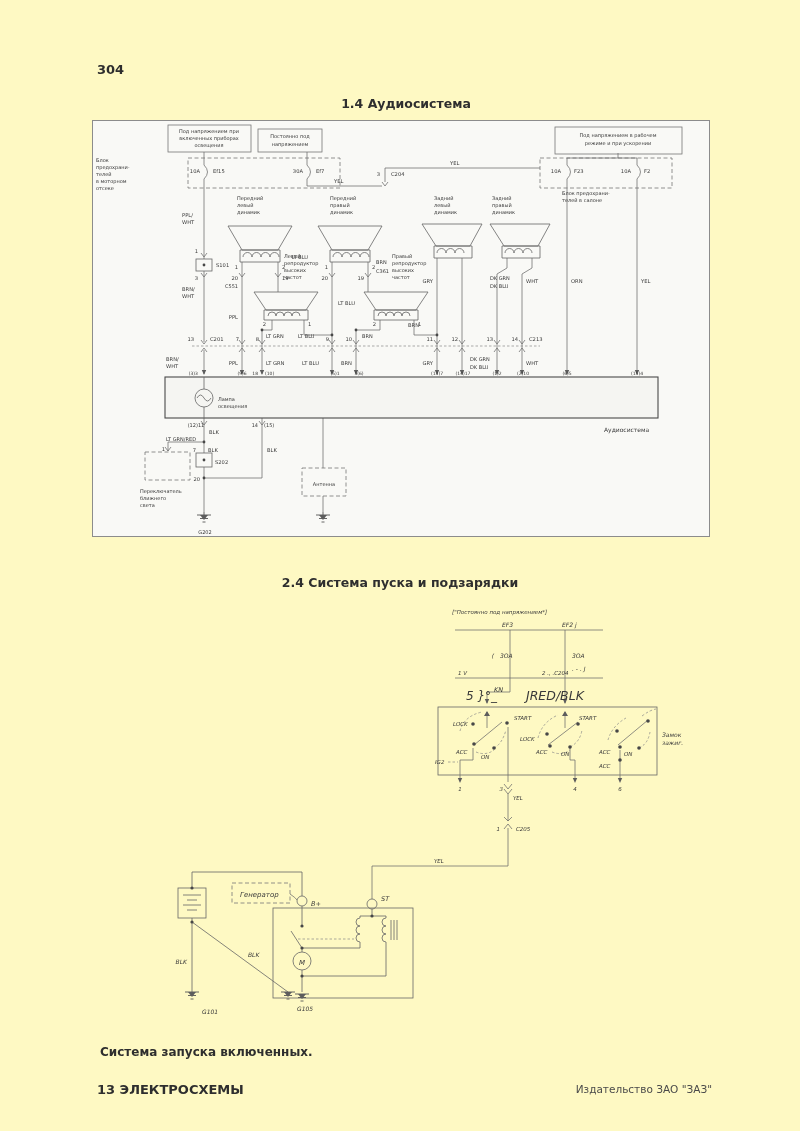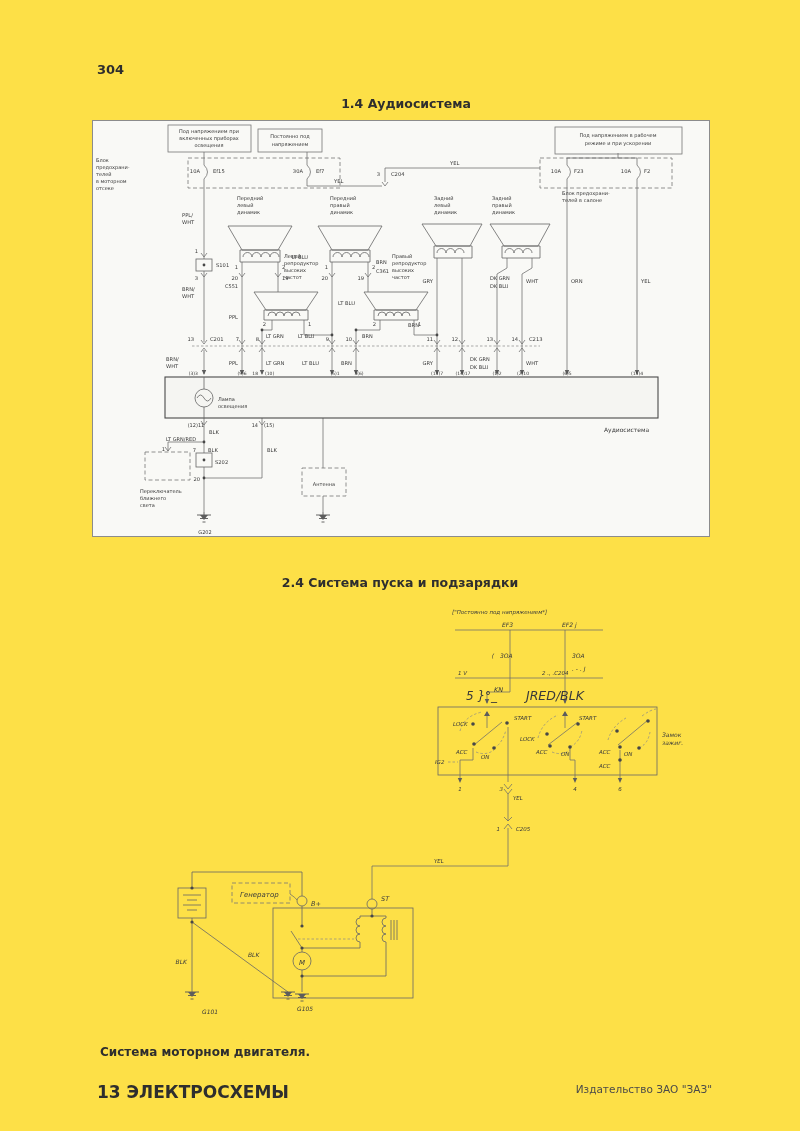--- a/index.html
+++ b/index.html
@@ -1,25 +1,25 @@
 <!DOCTYPE html>
 <html><head>
 <meta charset="utf-8">
 <style>
   html,body{margin:0;padding:0;background:#ffffff;}
-  .page{position:relative;width:800px;height:1131px;background:#fde047;font-family:"DejaVu Sans",sans-serif;color:#2e2e2e;overflow:hidden;}
+  .page{position:relative;width:800px;height:1131px;background:#fef9c3;font-family:"DejaVu Sans",sans-serif;color:#2e2e2e;overflow:hidden;}
   .pagenum{position:absolute;left:97px;top:62px;font-size:13px;font-weight:bold;}
   .brand{position:absolute;left:0;right:0;top:62px;text-align:center;font-size:13.5px;font-weight:bold;letter-spacing:.5px;}
   .title14{position:absolute;left:12px;right:0;top:96px;text-align:center;font-size:12.5px;font-weight:bold;}
   .svgwrap1{position:absolute;left:92px;top:120px;}
   .caption1{position:absolute;left:107px;top:543px;font-size:12.5px;font-weight:bold;}
   .title15{position:absolute;left:0;right:0;top:575px;text-align:center;font-size:12.5px;font-weight:bold;}
   .svgwrap2{position:absolute;left:90px;top:600px;font-style:italic;}
   .caption2{position:absolute;left:100px;top:1045px;font-size:12px;font-weight:bold;}
-  .footl{position:absolute;left:97px;top:1082px;font-size:17px;font-weight:bold;}
+  .footl{position:absolute;left:97px;top:1082px;font-size:13px;font-weight:bold;}
   .footr{position:absolute;right:88px;top:1083px;font-size:10.5px;color:#4a4a4a;}
   svg text{fill:#3a3a3a;font-family:"DejaVu Sans",sans-serif;}
   .wire{stroke:#6b6b6b;stroke-width:.75;fill:none;}
   .wire2{stroke:#666;stroke-width:.8;fill:none;}
   .boxln{stroke:#777;stroke-width:.8;fill:none;}
   .dashln{stroke:#777;stroke-width:.8;fill:none;stroke-dasharray:4 2.5;}
   .dashth{stroke:#888;stroke-width:.7;fill:none;stroke-dasharray:2.5 2;}
   .mainbox{stroke:#4a4a4a;stroke-width:1.1;fill:#f5f5f2;}
   .arrow{fill:#5d5d5d;stroke:none;}
   .dot{fill:#474747;stroke:none;}
@@ -426,17 +426,17 @@
           <text x="291" y="301" font-size="6.5">ST</text>
           <text x="97" y="364" font-size="6" text-anchor="end">BLK</text>
           <text x="158" y="357" font-size="6">BLK</text>
           <text x="112" y="414" font-size="6">G101</text>
           <text x="207" y="411" font-size="6">G105</text>
           <text x="212" y="365" font-size="7" text-anchor="middle">M</text>
         </g>
     </svg>
   </div>
 
-  <div class="caption2">Система моторном двигателя.</div>
+  <div class="caption2">Система запуска включенных.</div>
   <div class="footl">13 ЭЛЕКТРОСХЕМЫ</div>
   <div class="footr">Издательство ЗАО "ЗАЗ"</div>
 
 </div>
 
 </body></html>

